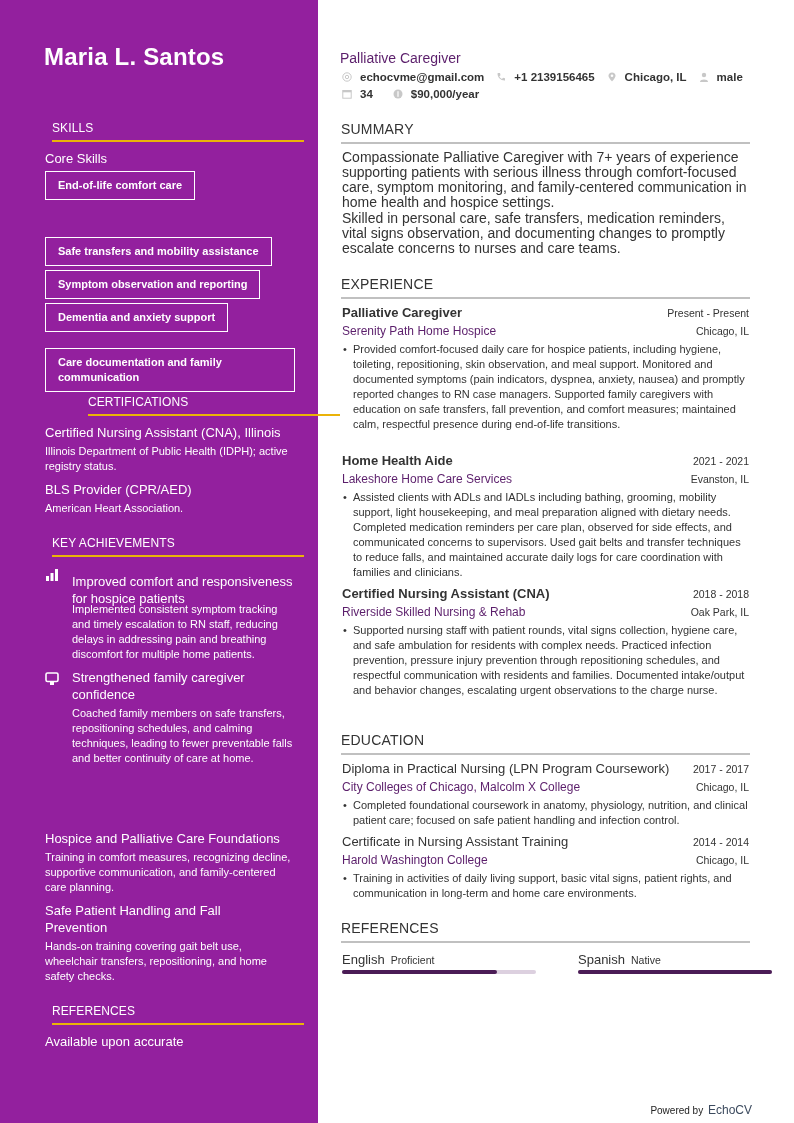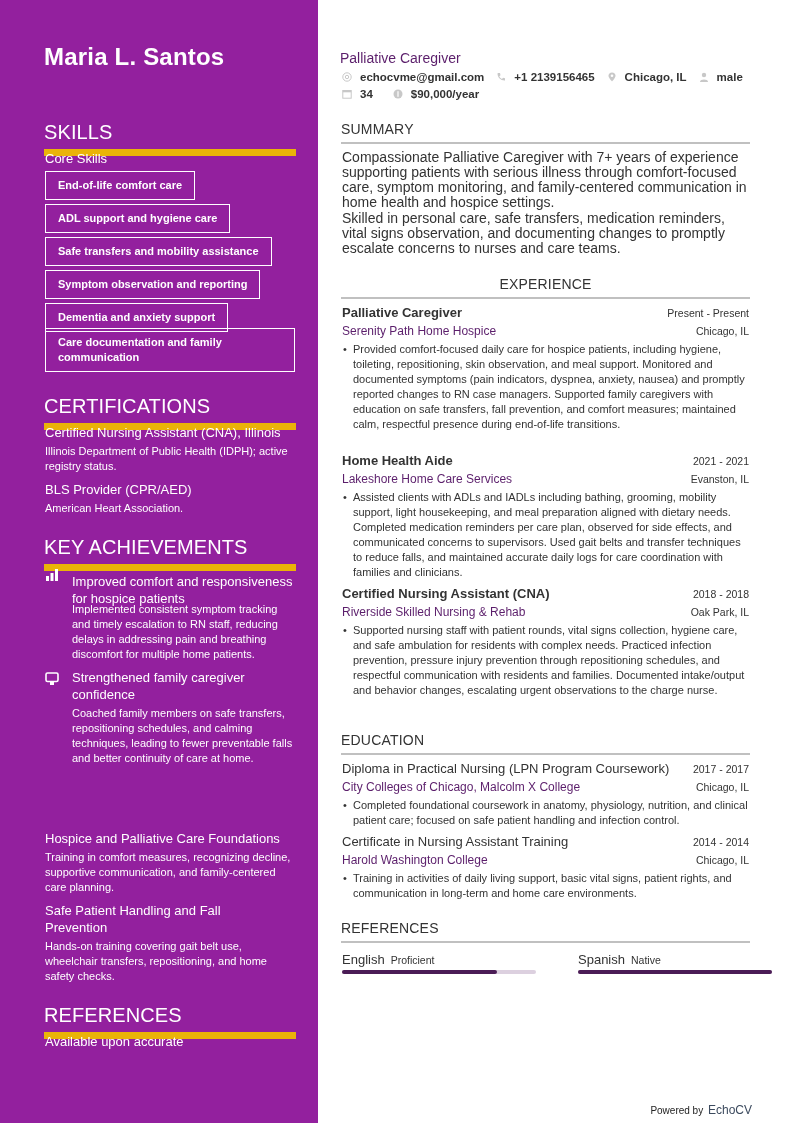--- a/index.html
+++ b/index.html
@@ -3,21 +3,21 @@
 <meta charset="utf-8">
 <style>
   * { box-sizing: border-box; margin: 0; padding: 0; }
   html, body { width: 794px; height: 1123px; background: #ffffff; }
   body { position: relative; font-family: "Liberation Sans", "DejaVu Sans", sans-serif; color: #333; overflow: hidden; }
 
   .sidebar { position: absolute; left: 0; top: 0; width: 318px; height: 1123px; background: #93209e; color: #fff; }
 
   .name { position: absolute; left: 44px; top: 43px; font-size: 24px; font-weight: 700; letter-spacing: 0.2px; color: #fff; }
 
-  .s-head { position: absolute; left: 44px; width: 252px; font-size: 20px; font-weight: 500; color: #fff; padding-bottom: 5px; border-bottom: 7px solid #eab308; letter-spacing: 0.1px; }
+  .s-head { position: absolute; left: 52px; width: 252px; font-size: 12px; font-weight: 500; color: #fff; padding-bottom: 5px; border-bottom: 2px solid #eab308; letter-spacing: 0.1px; }
   .s-sub { position: absolute; left: 45px; font-size: 13px; color: #fff; }
   .chip { position: absolute; left: 45px; border: 1px solid #fff; color: #fff; font-size: 11px; font-weight: 600; padding: 6px 12px; line-height: 15px; }
 
   .cert-title { position: absolute; left: 45px; width: 250px; font-size: 13px; font-weight: 500; color: #fff; line-height: 17px; }
   .cert-desc { position: absolute; left: 45px; width: 250px; font-size: 11px; color: #fff; line-height: 15px; }
 
   .ach-icon { position: absolute; left: 45px; width: 14px; height: 14px; }
   .ach-title { position: absolute; left: 72px; width: 225px; font-size: 13px; font-weight: 500; color: #fff; line-height: 17px; }
   .ach-desc { position: absolute; left: 72px; width: 225px; font-size: 11px; color: #fff; line-height: 15px; }
 
@@ -48,27 +48,26 @@
 </style>
 </head>
 <body>
 
 <div class="sidebar">
   <div class="name">Maria L. Santos</div>
 
   <div class="s-head" style="top:121px;">SKILLS</div>
   <div class="s-sub" style="top:151px;">Core Skills</div>
   <div class="chip" style="top:171px;">End-of-life comfort care</div>
-  <div class="chip" style="top:204px;">ADL support and hygiene care</div>
   <div class="chip" style="top:237px;">Safe transfers and mobility assistance</div>
   <div class="chip" style="top:270px;">Symptom observation and reporting</div>
   <div class="chip" style="top:303px;">Dementia and anxiety support</div>
-  <div class="chip" style="top:328px; width:250px;">Care documentation and family communication</div>
-
-  <div class="s-head" style="top:395px;">CERTIFICATIONS</div>
+  <div class="chip" style="top:348px; width:250px;">Care documentation and family communication</div>
+
+  <div class="s-head" style="top:395px;margin-left:36px;">CERTIFICATIONS</div>
   <div class="cert-title" style="top:424px;">Certified Nursing Assistant (CNA), Illinois</div>
   <div class="cert-desc" style="top:444px;">Illinois Department of Public Health (IDPH); active registry status.</div>
   <div class="cert-title" style="top:481px;">BLS Provider (CPR/AED)</div>
   <div class="cert-desc" style="top:501px;">American Heart Association.</div>
 
   <div class="s-head" style="top:536px;">KEY ACHIEVEMENTS</div>
   <svg class="ach-icon" style="top:568px;" viewBox="0 0 14 14">
     <rect x="1" y="8" width="3" height="5" fill="#fff"></rect>
       <rect x="5.5" y="5" width="3" height="8" fill="#fff"></rect>
       <rect x="10" y="1" width="3" height="12" fill="#fff"></rect>
@@ -136,21 +135,21 @@
         <rect x="4.4" y="2.2" width="1.2" height="5.6" fill="#fff"></rect>
       </svg>
     <span>$90,000/year</span>
   </span>
 </div>
 
 <div class="m-head" style="top:121px;">SUMMARY</div>
 <div class="para" style="top:150px;">Compassionate Palliative Caregiver with 7+ years of experience supporting patients with serious illness through comfort-focused care, symptom monitoring, and family-centered communication in home health and hospice settings.</div>
 <div class="para" style="top:211px;">Skilled in personal care, safe transfers, medication reminders, vital signs observation, and documenting changes to promptly escalate concerns to nurses and care teams.</div>
 
-<div class="m-head" style="top:276px;text-align:center;">EXPERIENCE</div>
+<div class="m-head" style="top:276px;">EXPERIENCE</div>
 
 <div class="row-line" style="top:305px;">
   <span class="role">Palliative Caregiver</span>
   <span class="date">Present - Present</span>
 </div>
 <div class="row-line" style="top:324px;">
   <span class="org">Serenity Path Home Hospice</span>
   <span class="loc">Chicago, IL</span>
 </div>
 <div class="bullet" style="top:342px;">Provided comfort-focused daily care for hospice patients, including hygiene, toileting, repositioning, skin observation, and meal support. Monitored and documented symptoms (pain indicators, dyspnea, anxiety, nausea) and promptly reported changes to RN case managers. Supported family caregivers with education on safe transfers, fall prevention, and comfort measures; maintained calm, respectful presence during end-of-life transitions.</div>

